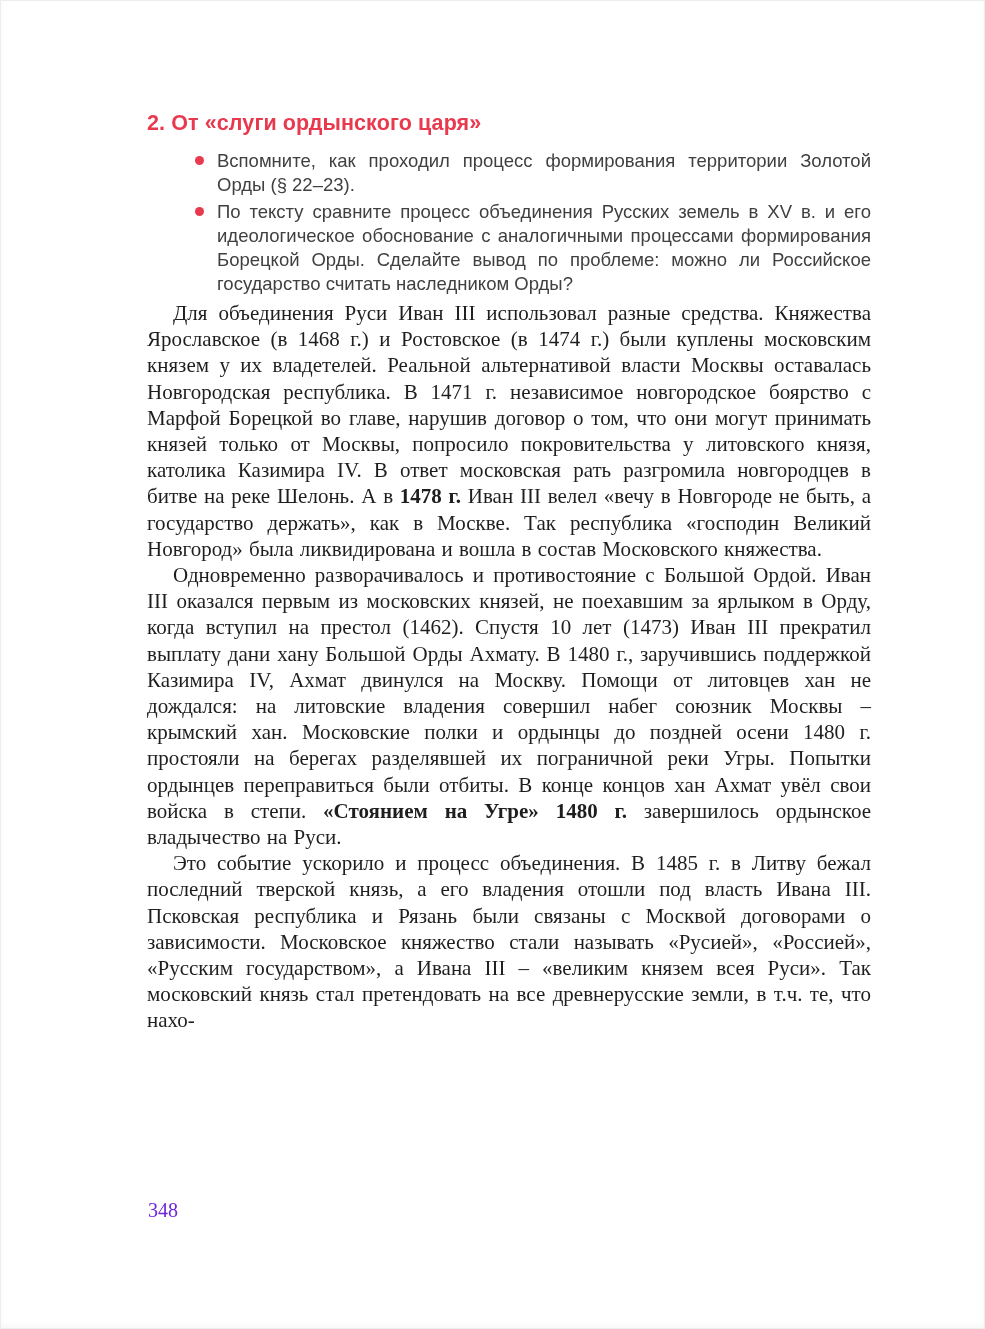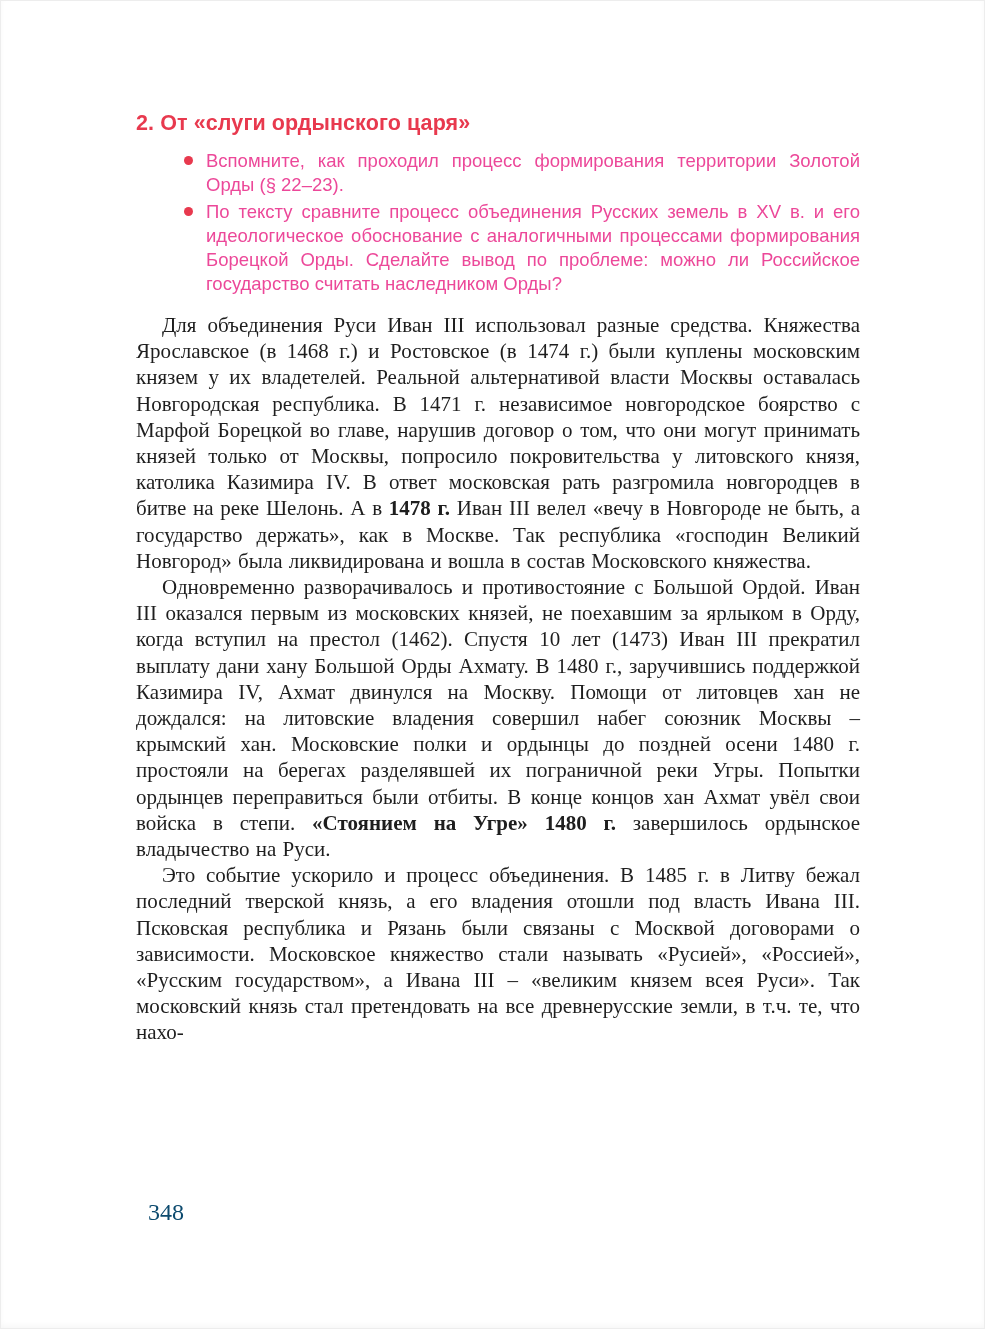--- a/index.html
+++ b/index.html
@@ -8,21 +8,21 @@
     position: relative;
     width: 985px;
     height: 1329px;
     background: #ffffff;
     box-shadow: inset 0 0 0 1px #ededed, inset 0 -3px 6px rgba(0,0,0,0.04);
     overflow: hidden;
   }
 
   .content {
     position: absolute;
-    left: 136px;
+    left: 147px;
     top: 110px;
     width: 724px;
   }
 
   
   .heading {
     font-family: "Liberation Sans", sans-serif;
     font-weight: 700;
     font-size: 21.5px;
     line-height: 27px;
@@ -36,58 +36,58 @@
     margin: 12px 0 0 46px;
     padding: 0;
     width: 678px;
   }
   .questions li {
     position: relative;
     padding-left: 24px;
     font-family: "Liberation Sans", sans-serif;
     font-size: 18.5px;
     line-height: 24px;
-    color: #ec4899;
+    color: #404040;
     text-align: justify;
     margin-bottom: 3px;
   }
   .bullet {
     position: absolute;
     left: 2px;
     top: 7px;
     width: 9px;
     height: 9px;
     border-radius: 50%;
     background: #e8394e;
   }
 
   
   .body-text {
-    margin-top: 16px;
+    margin-top: 4px;
     font-family: "Liberation Serif", "DejaVu Serif", serif;
     font-size: 21px;
     line-height: 26.2px;
     color: #1e1e1e;
     text-align: justify;
   }
   .body-text p {
     margin: 0;
     text-indent: 26px;
     word-spacing: 1px;
   }
   .body-text b { font-weight: 700; }
 
   
   .page-number {
     position: absolute;
     left: 148px;
     top: 1199px;
     font-family: "Liberation Serif", "DejaVu Serif", serif;
-    font-size: 24px;
-    color: #0c4a6e;
+    font-size: 20px;
+    color: #6d28d9;
   }
 </style>
 </head>
 <body>
 
 <div class="page">
 
   <div class="content">
 
     <div class="heading">

